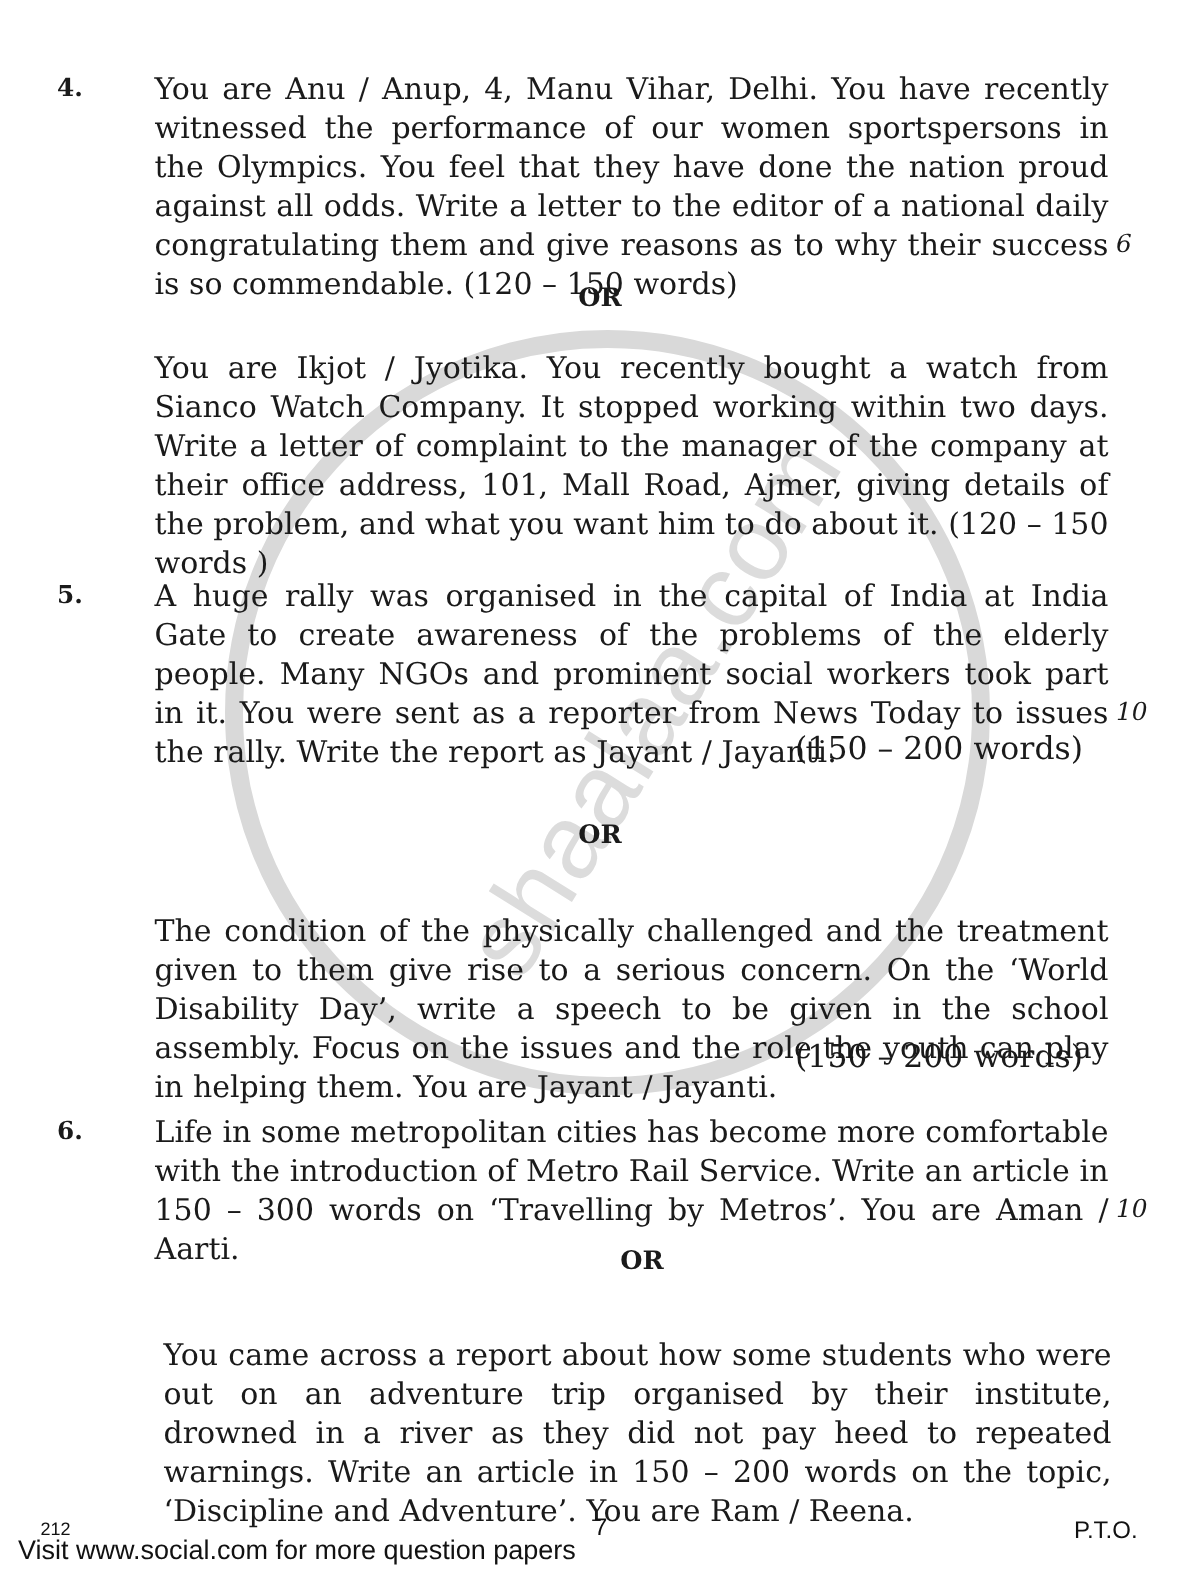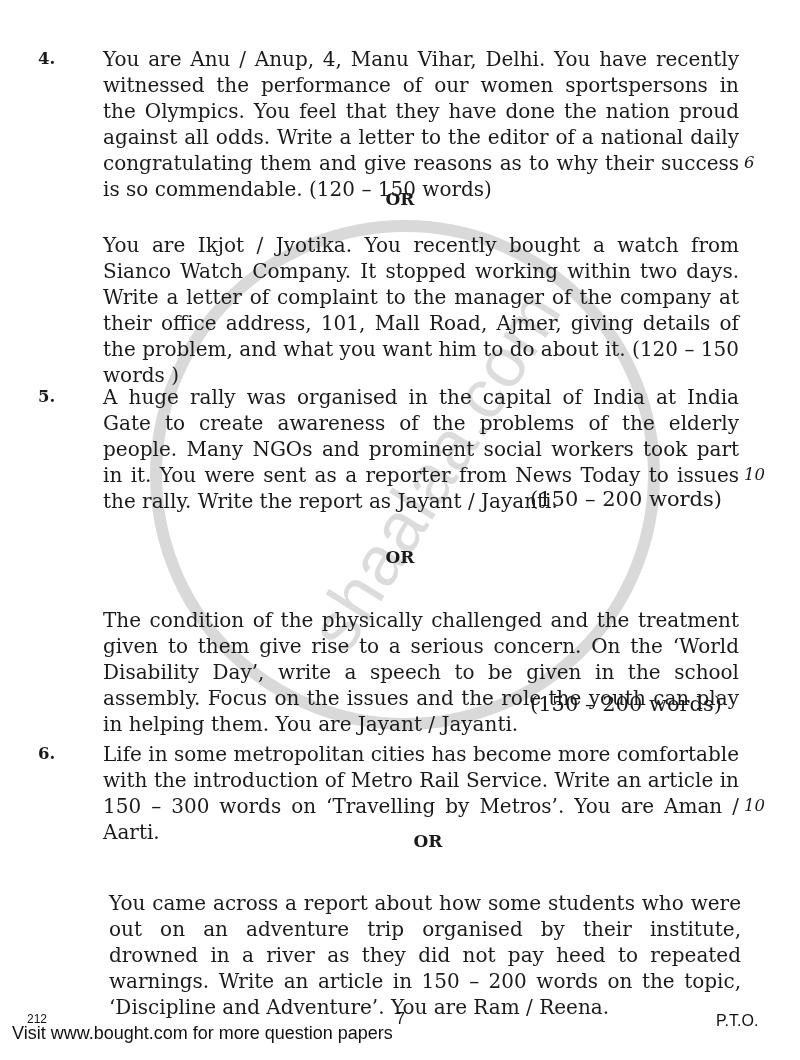--- a/index.html
+++ b/index.html
@@ -135,15 +135,15 @@
     <span class="marks" style="top:52px;">10</span>
   </div>
   <div class="or" style="left:398px; top:830px;">OR</div>
   <div class="question" style="top:874px;">
     <div class="para" style="top:16px; left:50px; width:632px;">You came across a report about how some students who were out on an adventure trip organised by their institute, drowned in a river as they did not pay heed to repeated warnings. Write an article in 150 – 200 words on the topic, ‘Discipline and Adventure’. You are Ram / Reena.</div>
   </div>
 
   <div class="footer" style="left:27px; top:1010px; font-size:12px;">212</div>
   <div class="footer" style="left:396px; top:1010px; font-size:16px;">7</div>
   <div class="footer" style="left:716px; top:1012px; font-size:16px;">P.T.O.</div>
-  <div class="footer" style="left:12px; top:1024px; font-size:18px;">Visit www.bought.com for more question papers</div>
+  <div class="footer" style="left:12px; top:1024px; font-size:18px;">Visit www.social.com for more question papers</div>
 
 </div>
 
 </body></html>

